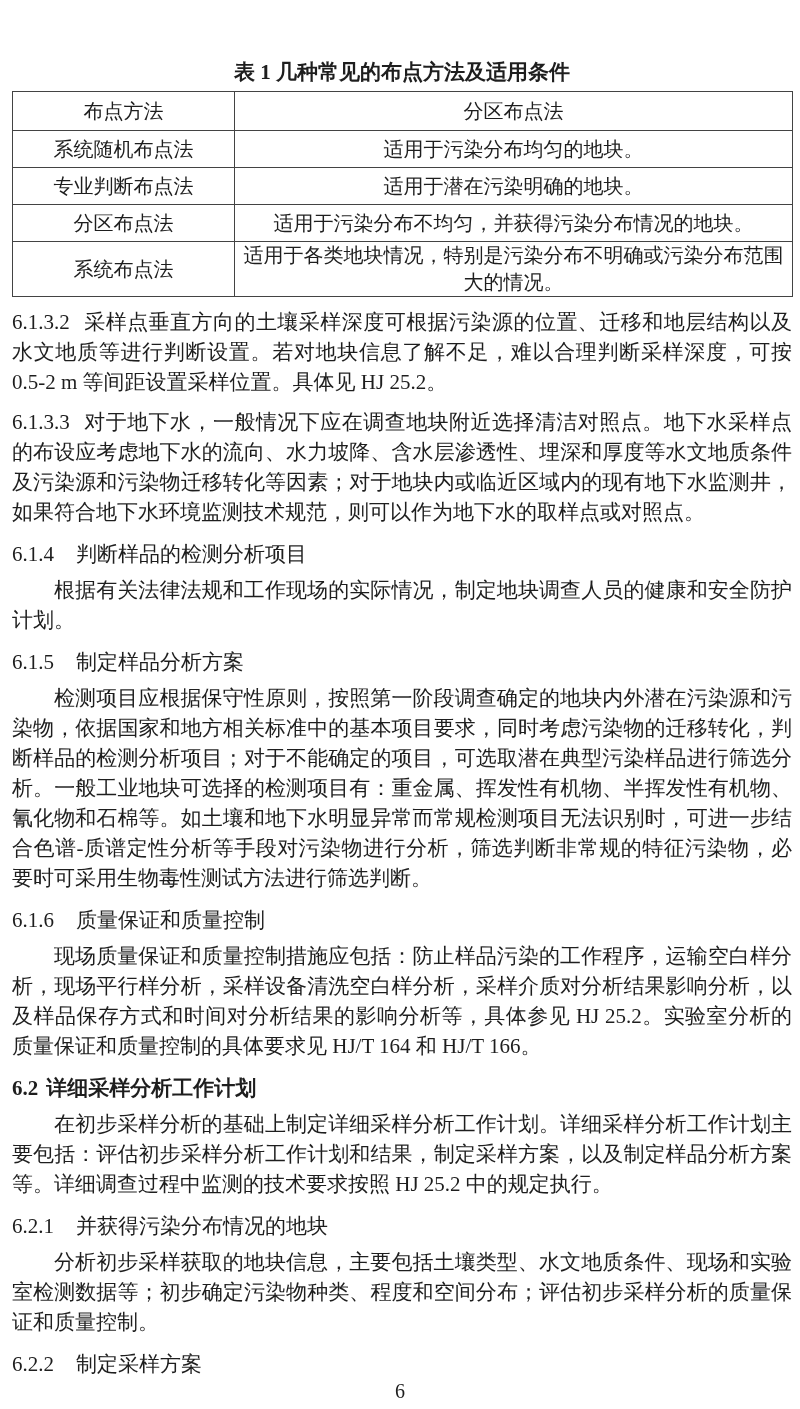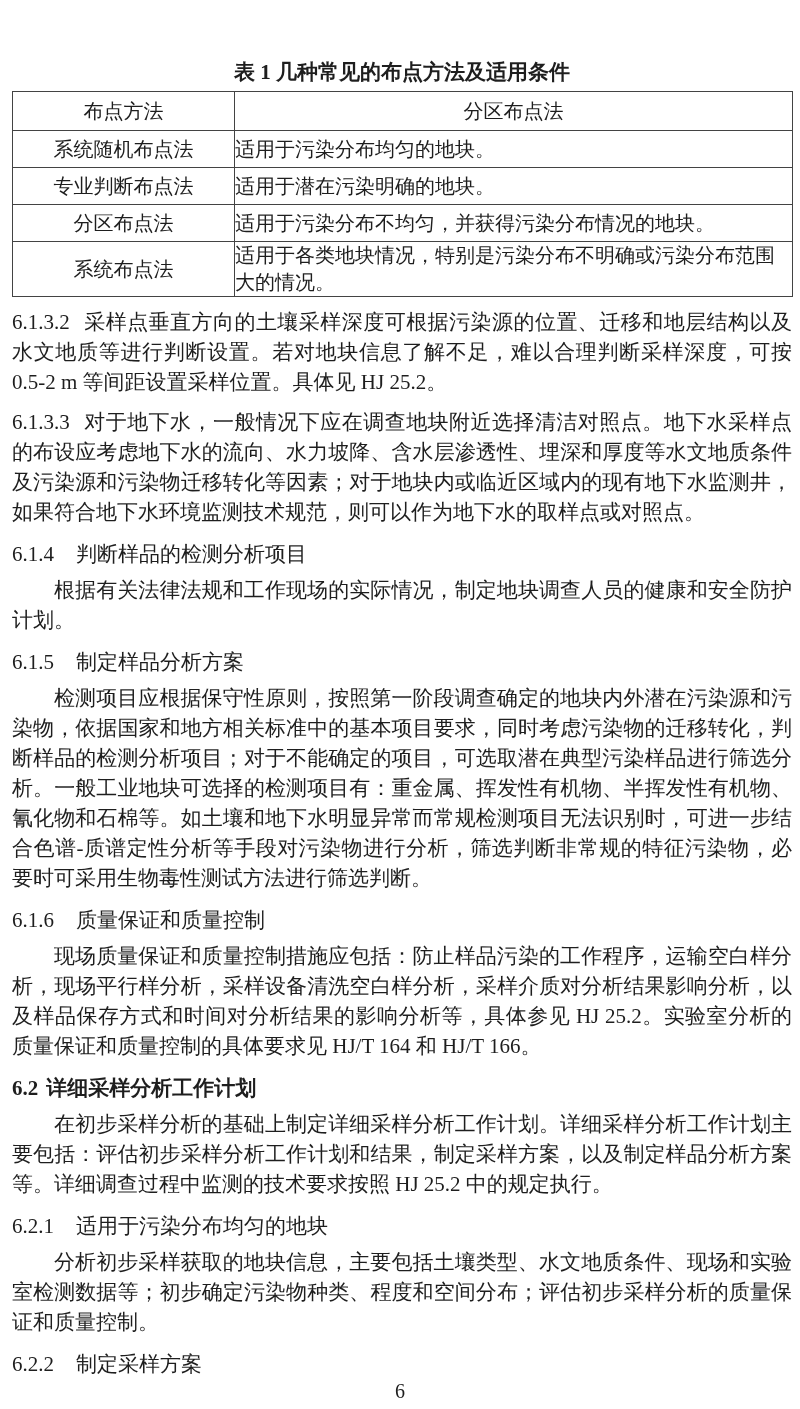--- a/index.html
+++ b/index.html
@@ -39,21 +39,21 @@
     font-weight: normal;
     padding: 0;
   }
   table.methods th {
     height: 38px;
     text-align: center;
     margin-left: 28px;
   }
   table.methods td { height: 36px; margin-top: 28px; }
   td.method-cell { text-align: center; }
-  td.condition-cell { text-align: left; padding: 0 6px 0 10px; }
+  td.condition-cell { text-align: center; padding: 0 6px 0 10px; }
   
   .doc-body { font-size: 21px; }
   .clause {
     margin: 10px 0 0 0;
     line-height: 30px;
     text-align: justify;
   }
   .clause .num { margin-right: 14px; }
   .sec-heading {
     margin: 12px 0 0 0;
@@ -132,21 +132,21 @@
     <p class="para">检测项目应根据保守性原则，按照第一阶段调查确定的地块内外潜在污染源和污染物，依据国家和地方相关标准中的基本项目要求，同时考虑污染物的迁移转化，判断样品的检测分析项目；对于不能确定的项目，可选取潜在典型污染样品进行筛选分析。一般工业地块可选择的检测项目有：重金属、挥发性有机物、半挥发性有机物、氰化物和石棉等。如土壤和地下水明显异常而常规检测项目无法识别时，可进一步结合色谱-质谱定性分析等手段对污染物进行分析，筛选判断非常规的特征污染物，必要时可采用生物毒性测试方法进行筛选判断。</p>
 
     <p class="sec-heading"><span class="num">6.1.6</span><span>质量保证和质量控制</span></p>
 
     <p class="para">现场质量保证和质量控制措施应包括：防止样品污染的工作程序，运输空白样分析，现场平行样分析，采样设备清洗空白样分析，采样介质对分析结果影响分析，以及样品保存方式和时间对分析结果的影响分析等，具体参见 HJ 25.2。实验室分析的质量保证和质量控制的具体要求见 HJ/T 164 和 HJ/T 166。</p>
 
     <p class="sec-heading bold"><span class="num">6.2</span><span>详细采样分析工作计划</span></p>
 
     <p class="para">在初步采样分析的基础上制定详细采样分析工作计划。详细采样分析工作计划主要包括：评估初步采样分析工作计划和结果，制定采样方案，以及制定样品分析方案等。详细调查过程中监测的技术要求按照 HJ 25.2 中的规定执行。</p>
 
-    <p class="sec-heading"><span class="num">6.2.1</span><span>适用于污染分布均匀的地块</span></p>
+    <p class="sec-heading"><span class="num">6.2.1</span><span>并获得污染分布情况的地块</span></p>
 
     <p class="para">分析初步采样获取的地块信息，主要包括土壤类型、水文地质条件、现场和实验室检测数据等；初步确定污染物种类、程度和空间分布；评估初步采样分析的质量保证和质量控制。</p>
 
     <p class="sec-heading"><span class="num">6.2.2</span><span>制定采样方案</span></p>
 
   </div>
 </div>
 
 <div class="page-number">6</div>
 

